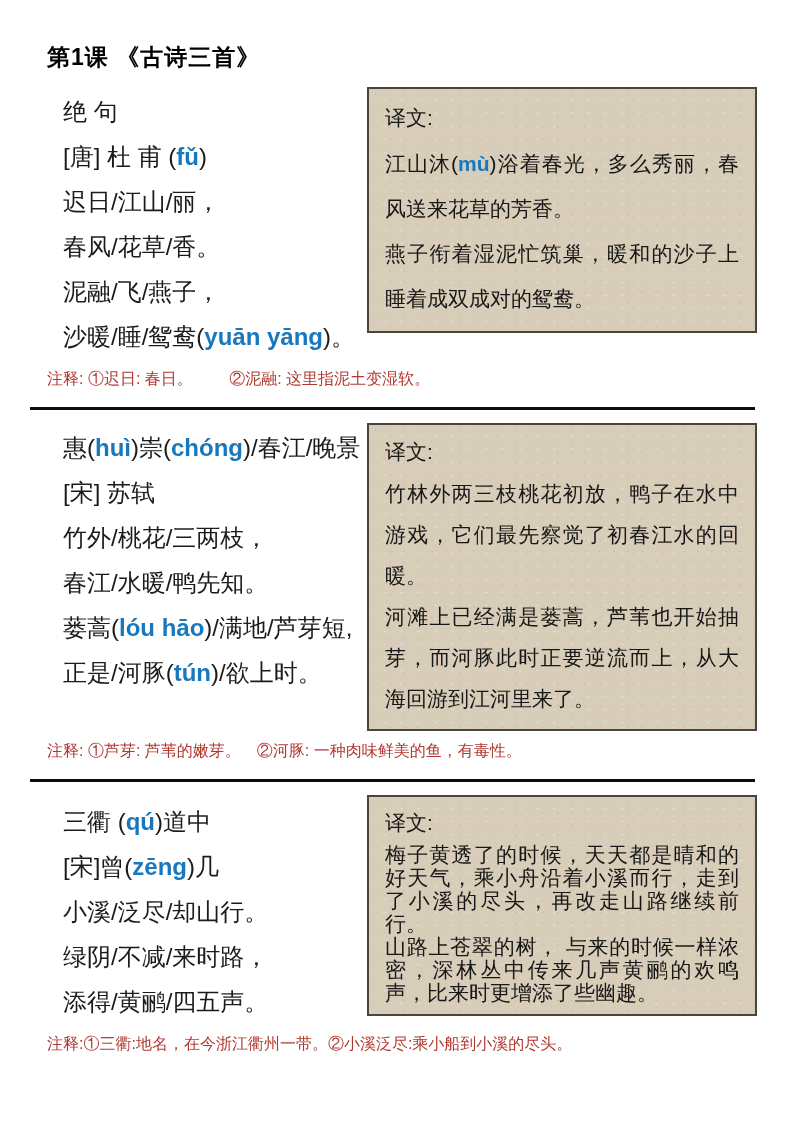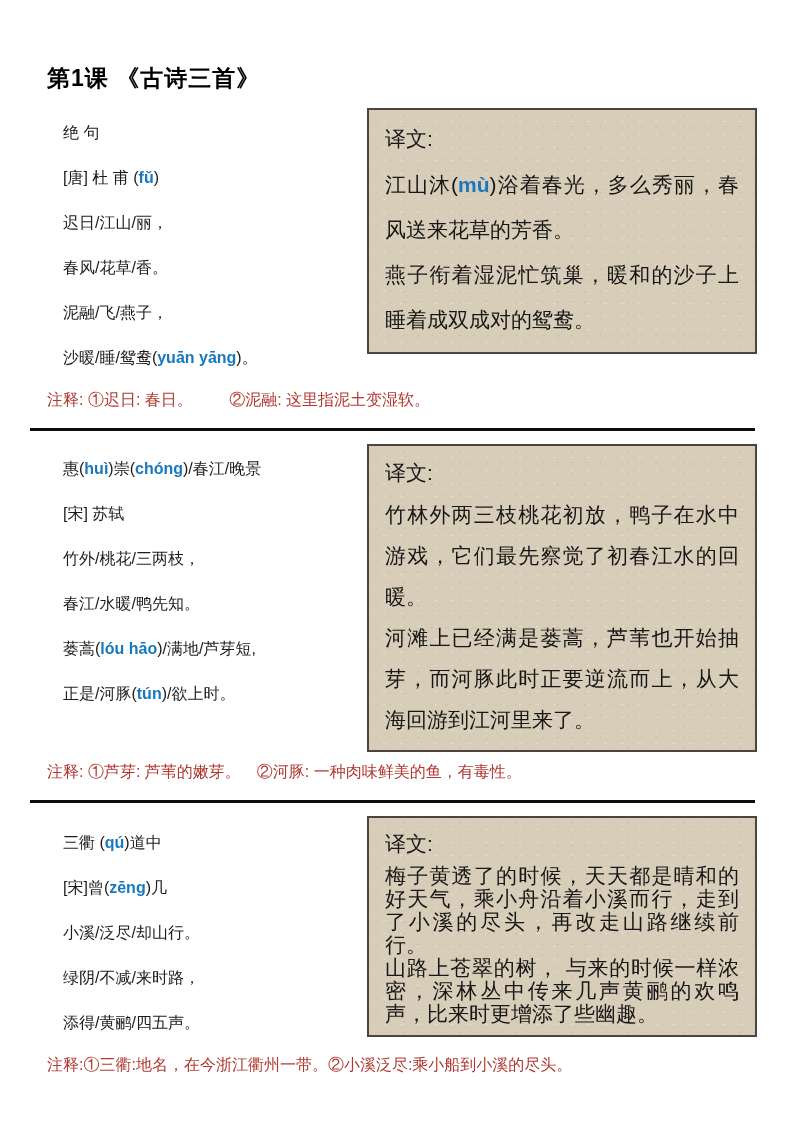--- a/index.html
+++ b/index.html
@@ -7,42 +7,42 @@
   body {
     width: 793px;
     height: 1122px;
     font-family: "Liberation Sans", sans-serif;
     color: #1b1b1b;
     overflow: hidden;
   }
   .page {
     width: 793px;
     height: 1122px;
-    padding: 63px 36px 0 47px;
+    padding: 42px 36px 0 47px;
     position: relative;
   }
   .doc-title {
     font-size: 23px;
     font-weight: bold;
     letter-spacing: 1px;
     color: #000;
     margin-bottom: 14px;
   }
   .section-row {
     display: flex;
     align-items: flex-start;
   }
   .poem-col {
     width: 288px;
     flex-shrink: 0;
     padding-left: 16px;
     padding-top: 2px;
   }
   .poem-line {
-    font-size: 16px;
+    font-size: 24px;
     line-height: 45px;
     white-space: nowrap;
     color: #1b1b1b;
   }
   .trans-box {
     flex: 1;
     border: 2px solid #4a463e;
     background-color: var(--box-bg, #d8cdb8);
     background-image:
       radial-gradient(rgba(90,80,60,0.10) 1px, transparent 1.4px),

